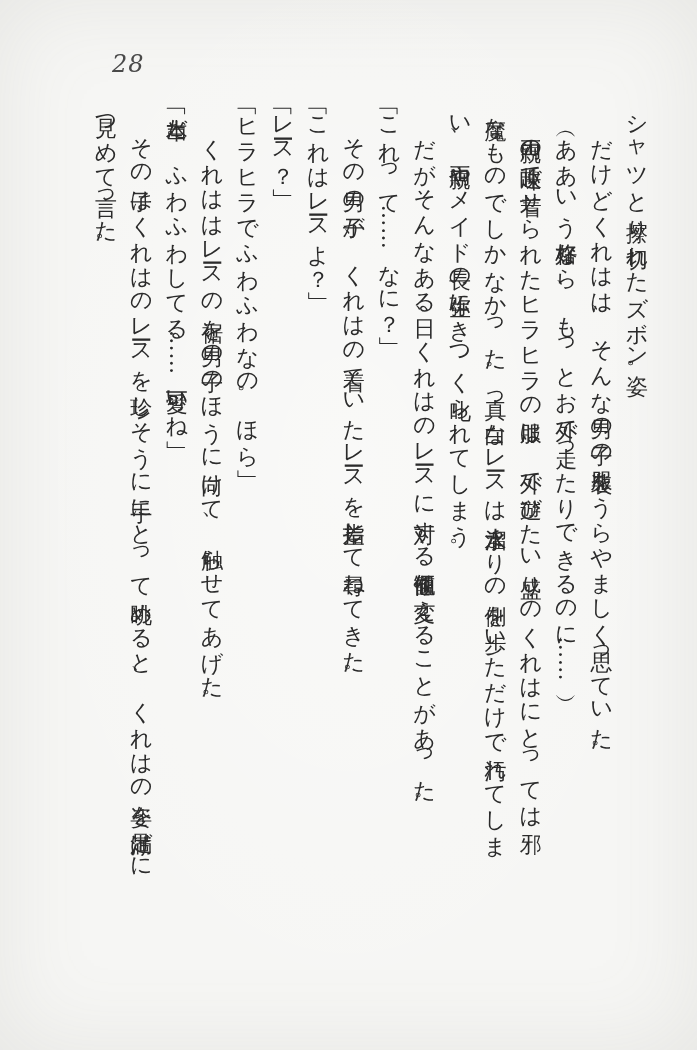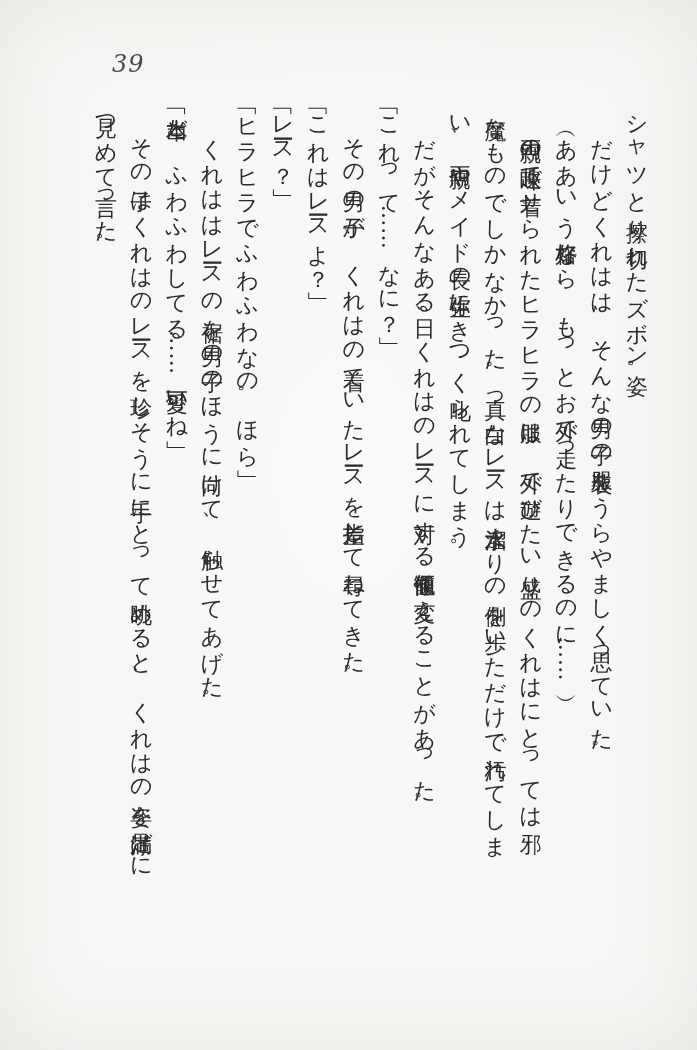--- a/index.html
+++ b/index.html
@@ -55,21 +55,21 @@
   }
   .text-column {
     line-height: 35.4px;
     white-space: nowrap;
   }
 </style>
 </head>
 <body>
 
 <div class="page">
-  <div class="page-number">39</div>
+  <div class="page-number">28</div>
   <div class="text-block" id="text-block">
       <div class="text-column">シャツと擦り切れたズボン姿。</div>
       <div class="text-column">　だけどくれはは、そんな男の子の服装をうらやましく思っていた。</div>
       <div class="text-column">　（ああいう格好なら、もっとお外で走ったりできるのに……）</div>
       <div class="text-column">　両親の趣味で着せられたヒラヒラの服は、外で遊びたい盛りのくれはにとっては邪</div>
       <div class="text-column">魔なものでしかなかった。真っ白なレースは水溜まりの側を歩いただけで汚れてしま</div>
       <div class="text-column">い、両親やメイド長の弥生にきつく叱られてしまう。</div>
       <div class="text-column">　だがそんなある日、くれはのレースに対する価値観を変えることがあった。</div>
       <div class="text-column">「これって……なに？」</div>
       <div class="text-column">　その男の子が、くれはの着ていたレースを指差して尋ねてきた。</div>

